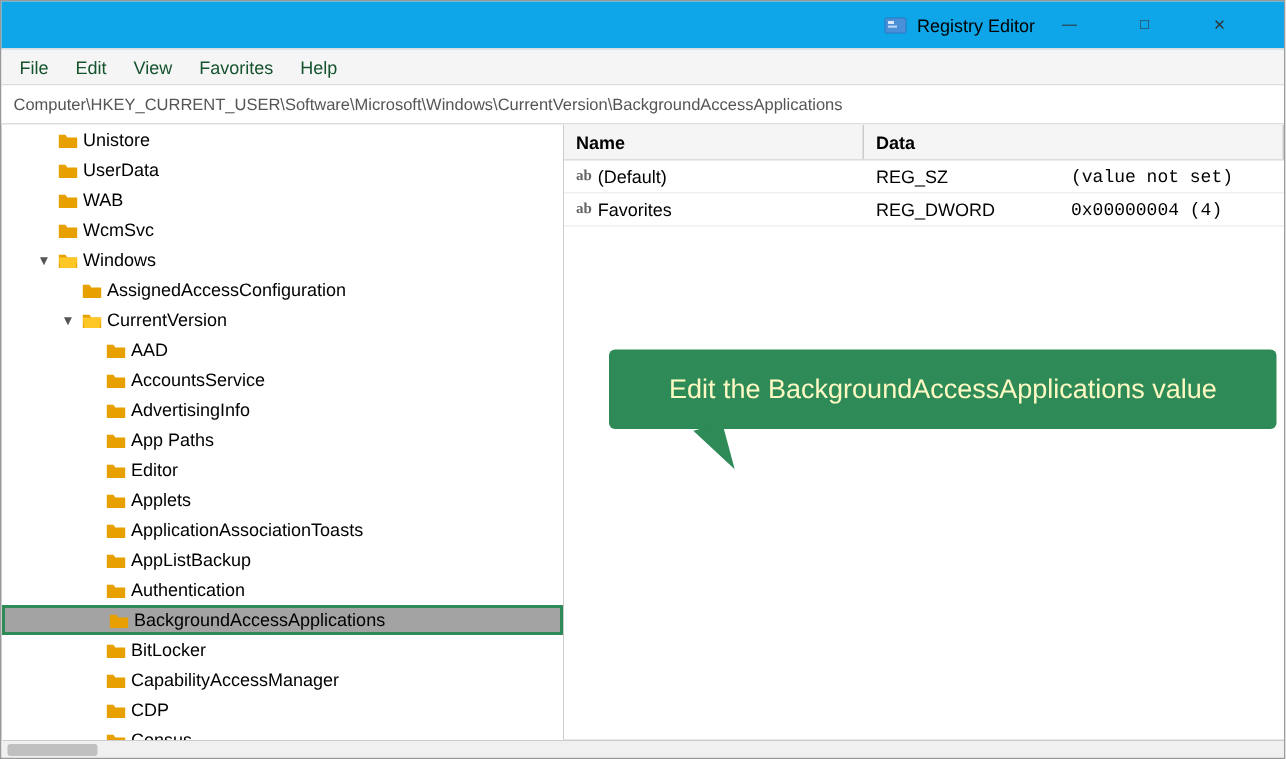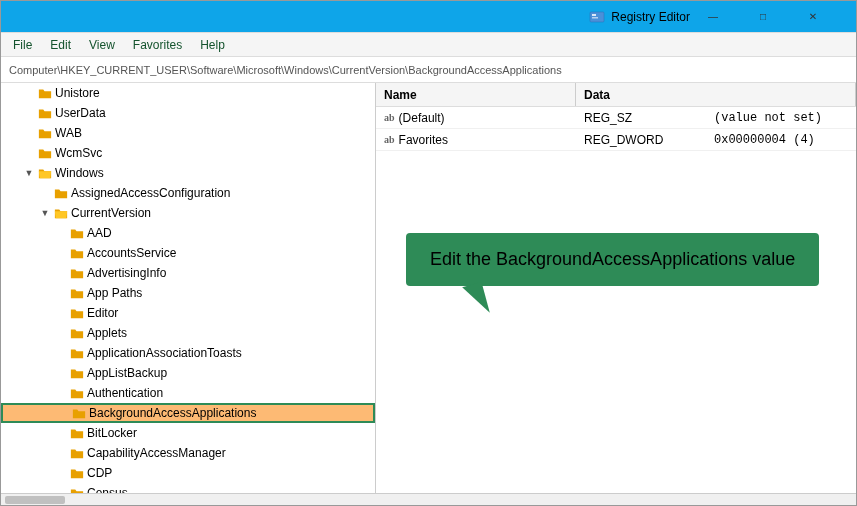--- a/index.html
+++ b/index.html
@@ -185,24 +185,24 @@
       align-items: center;
       margin-right: 4px;
       font-size: 11px;
     }
     
     .callout {
       position: absolute;
       top: 150px;
       left: 30px;
       background: #2e8b57;
-      color: #000000;
+      color: #fef9c3;
       font-size: 18px;
       font-weight: 500;
-      padding: 16px 24px;
+      padding: 16px 40px;
       border-radius: 4px;
       z-index: 10;
       white-space: nowrap;
     }
     .callout::after {
       content: '';
       position: absolute;
       bottom: -30px;
       left: 60px;
       width: 0;
@@ -221,21 +221,21 @@
     }
     .scrollbar-thumb {
       height: 8px;
       width: 60px;
       background: #c0c0c0;
       margin-left: 4px;
       border-radius: 2px;
     }
     .highlighted-item {
       border: 2px solid #2e8b57;
-      background: #fdba74;
+      background: #a3a3a3;
     }
     .highlighted-item .item-label { color: #000; }
   </style>
 </head>
 <body>
 
 <div class="window">
 
   <div class="title-bar">
     <div class="title-bar-left">

